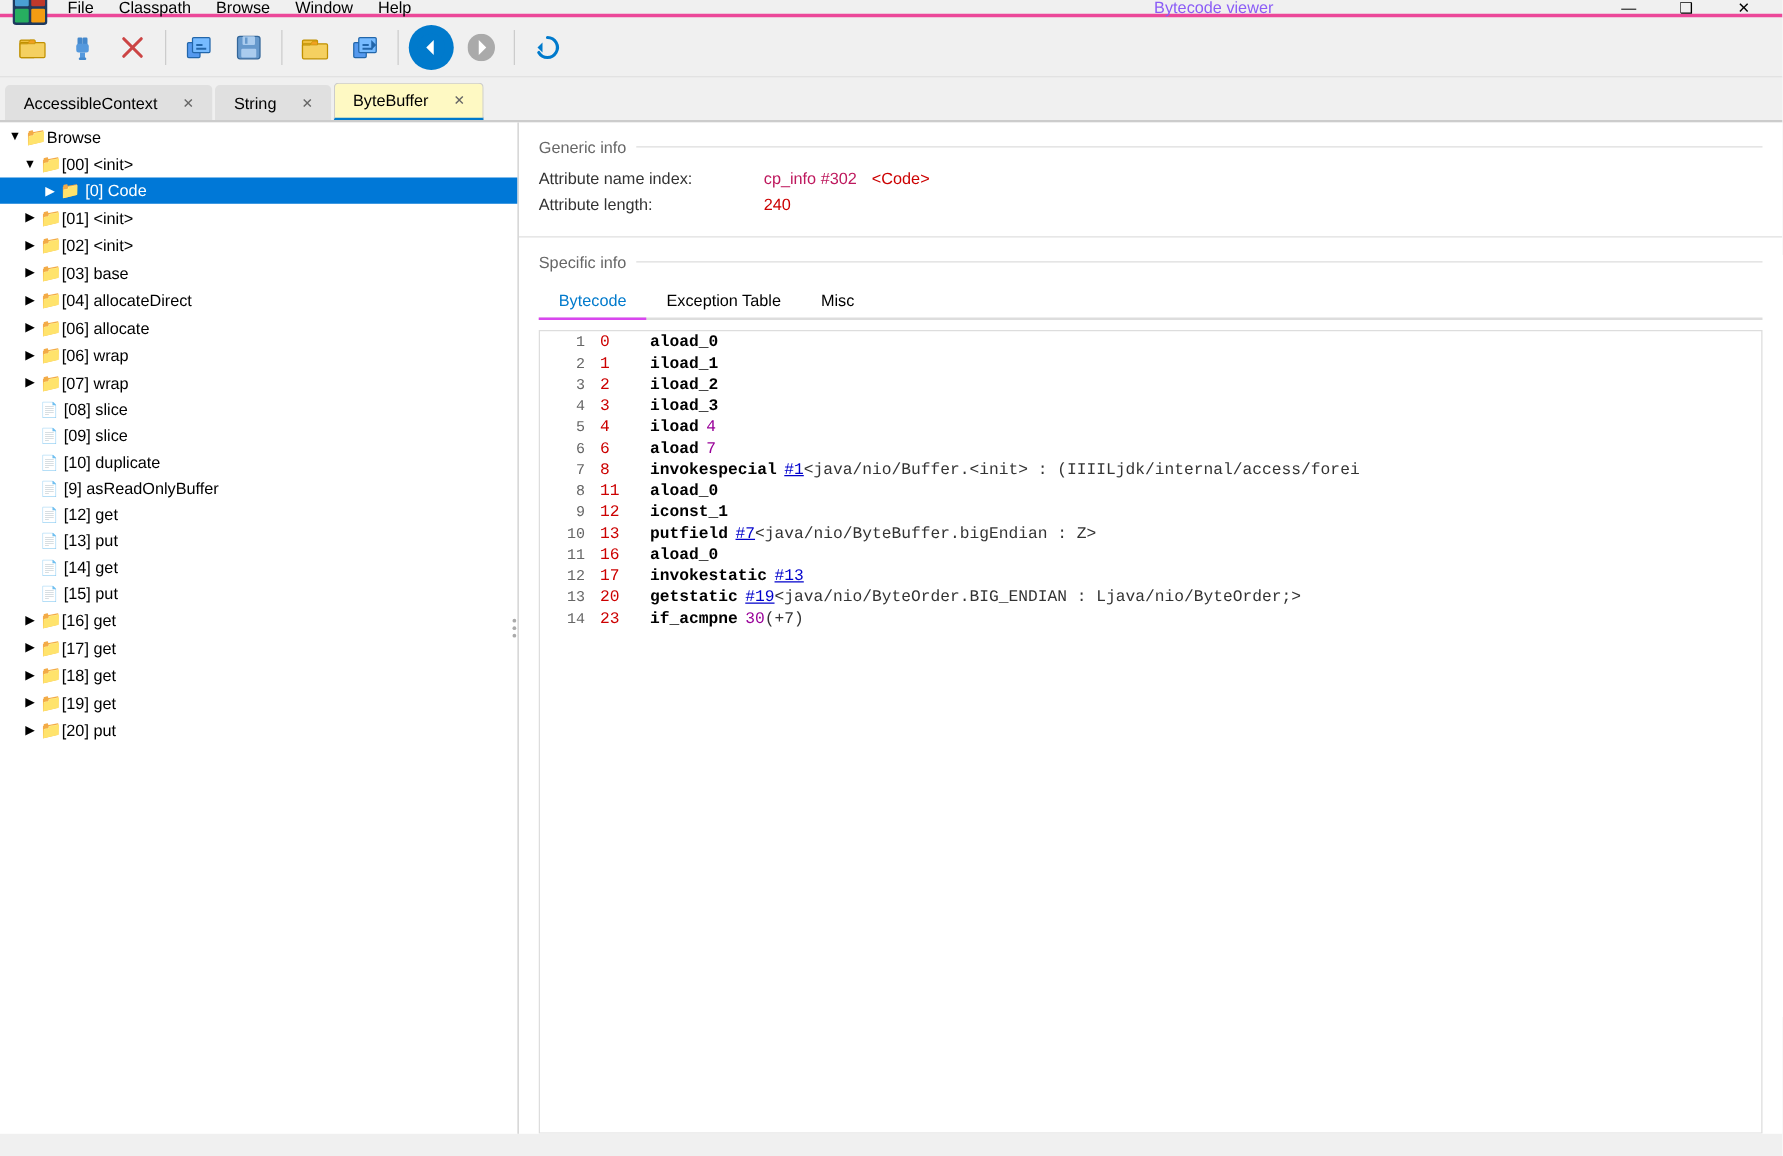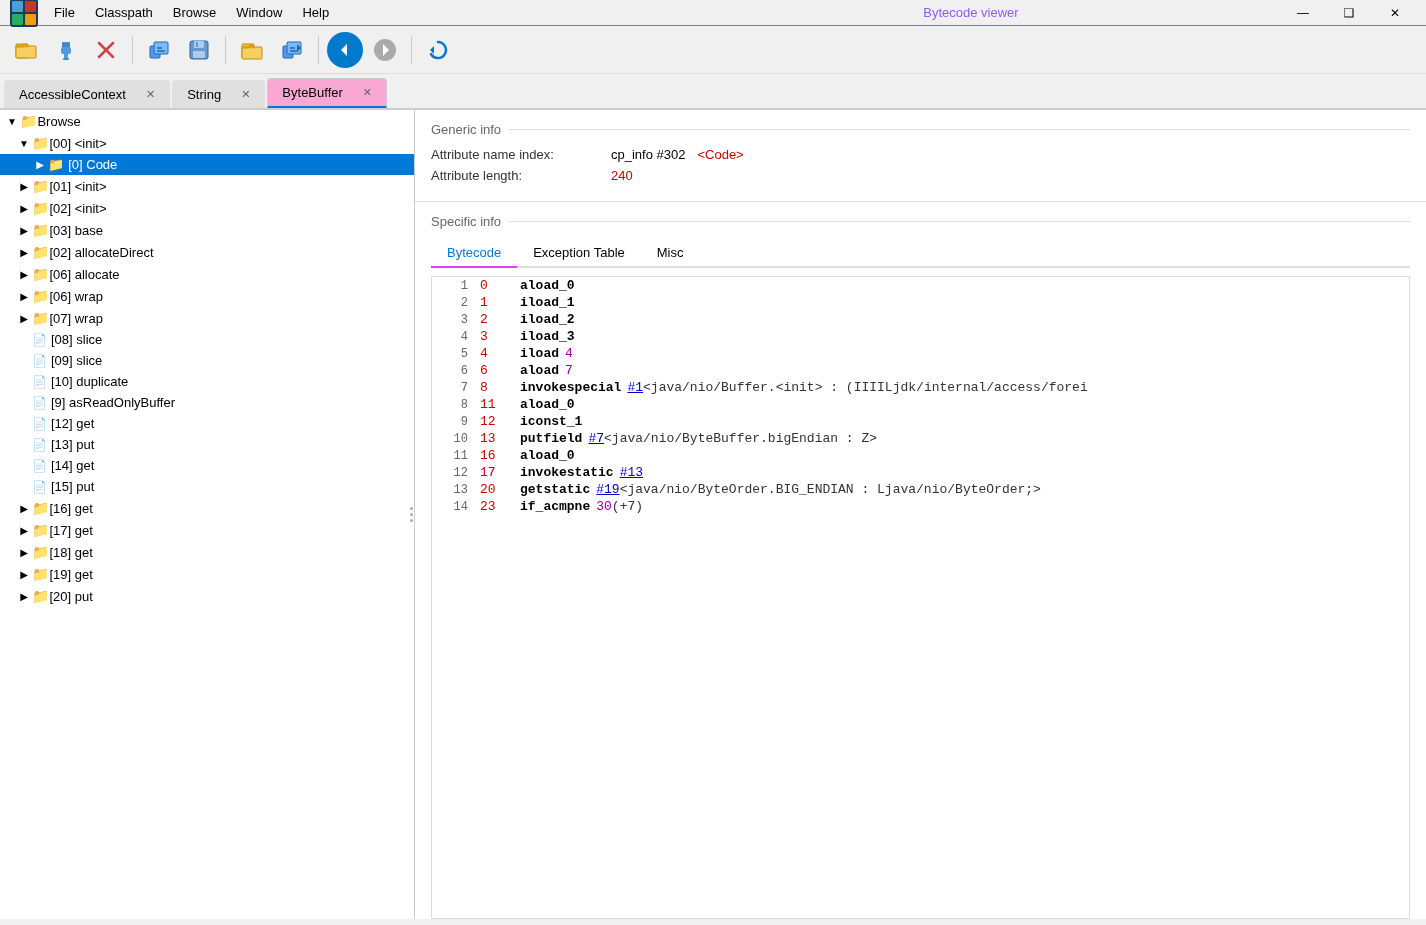--- a/index.html
+++ b/index.html
@@ -1,21 +1,21 @@
 <!DOCTYPE html>
 <html><head>
   <meta charset="utf-8">
   <style>
     * { box-sizing: border-box; margin: 0; padding: 0; }
     body { font-family: 'Segoe UI', Arial, sans-serif; font-size: 13px; background: #f0f0f0; width: 1426px; height: 925px; overflow: hidden; }
 
     
     #titlebar {
-      display: flex; align-items: center; background: #f0f0f0; height: 26px;
-      padding: 0 8px; border-bottom: 1px solid #ec4899;
+      display: flex; align-items: center; background: #f0f0f0; height: 14px;
+      padding: 0 8px; border-bottom: 3px solid #ec4899;
     }
     #app-logo { width: 32px; height: 32px; margin-right: 4px; display: flex; align-items: center; justify-content: center; }
     #app-logo svg { width: 28px; height: 28px; }
     #menu-bar { display: flex; flex: 1; gap: 0; }
     .menu-item { padding: 4px 10px; cursor: pointer; border-radius: 3px; }
     #window-title { flex: 1; text-align: center; font-size: 13px; color: #8b5cf6; }
     #window-controls { display: flex; gap: 0; }
     .win-btn { width: 46px; height: 32px; display: flex; align-items: center; justify-content: center; cursor: pointer; font-size: 12px; }
 
     
@@ -32,21 +32,21 @@
     
     #tabs-bar {
       display: flex; align-items: flex-end; background: #f0f0f0; height: 36px;
       padding: 0 4px; border-bottom: 2px solid #ccc;
     }
     .tab {
       display: flex; align-items: center; padding: 6px 14px; cursor: pointer;
       border: 1px solid transparent; border-bottom: none; border-radius: 4px 4px 0 0;
       background: #e0e0e0; margin-right: 2px; font-size: 13px; gap: 20px;
     }
-    .tab.active { background: #f9a8d4; border-color: #ccc; border-bottom: 2px solid #007acc; }
+    .tab.active { background: #fef9c3; border-color: #ccc; border-bottom: 2px solid #007acc; }
     .tab-close { font-size: 11px; cursor: pointer; color: #666; }
 
     
     #main { display: flex; height: calc(925px - 32px - 48px - 36px); }
 
     
     #left-panel { width: 415px; border-right: 1px solid #ccc; background: #ffffff; overflow-y: auto; position: relative; }
     .tree-item {
       display: flex; align-items: center; padding: 3px 0 3px 8px;
       cursor: pointer; white-space: nowrap; font-size: 13px;
@@ -63,21 +63,21 @@
 
     
     #right-panel { flex: 1; background: #ffffff; overflow: hidden; display: flex; flex-direction: column; }
 
     
     #generic-info { padding: 12px 16px; border-bottom: 1px solid #e0e0e0; }
     .section-title { font-size: 13px; color: #666; margin-bottom: 10px; display: flex; align-items: center; }
     .section-title::after { content: ''; flex: 1; height: 1px; background: #ddd; margin-left: 8px; }
     .info-row { display: flex; align-items: center; margin-bottom: 6px; font-size: 13px; }
     .info-label { width: 180px; color: #333; }
-    .info-value-green { color: #000000; margin-right: 12px; }
+    .info-value-green { color: #be185d; margin-right: 12px; }
     .info-value-red { color: #cc0000; }
 
     
     #specific-info { flex: 1; display: flex; flex-direction: column; padding: 12px 16px 0; overflow: hidden; }
 
     
     #code-tabs { display: flex; align-items: flex-end; margin-bottom: 0; border-bottom: 2px solid #ddd; }
     .code-tab { padding: 6px 16px; cursor: pointer; font-size: 13px; border-bottom: 2px solid transparent; margin-bottom: -2px; }
     .code-tab.active { border-bottom: 2px solid #d946ef; color: #007acc; font-weight: 500; }
 
@@ -260,21 +260,21 @@
       <span>[02] &lt;init&gt;</span>
     </div>
     <div class="tree-item indent1">
       <span class="tree-arrow">▶</span>
       <span class="folder-icon">📁</span>
       <span>[03] base</span>
     </div>
     <div class="tree-item indent1">
       <span class="tree-arrow">▶</span>
       <span class="folder-icon">📁</span>
-      <span>[02] allocateDirect</span>
+      <span>[04] allocateDirect</span>
     </div>
     <div class="tree-item indent1">
       <span class="tree-arrow">▶</span>
       <span class="folder-icon">📁</span>
       <span>[06] allocate</span>
     </div>
     <div class="tree-item indent1">
       <span class="tree-arrow">▶</span>
       <span class="folder-icon">📁</span>
       <span>[06] wrap</span>

